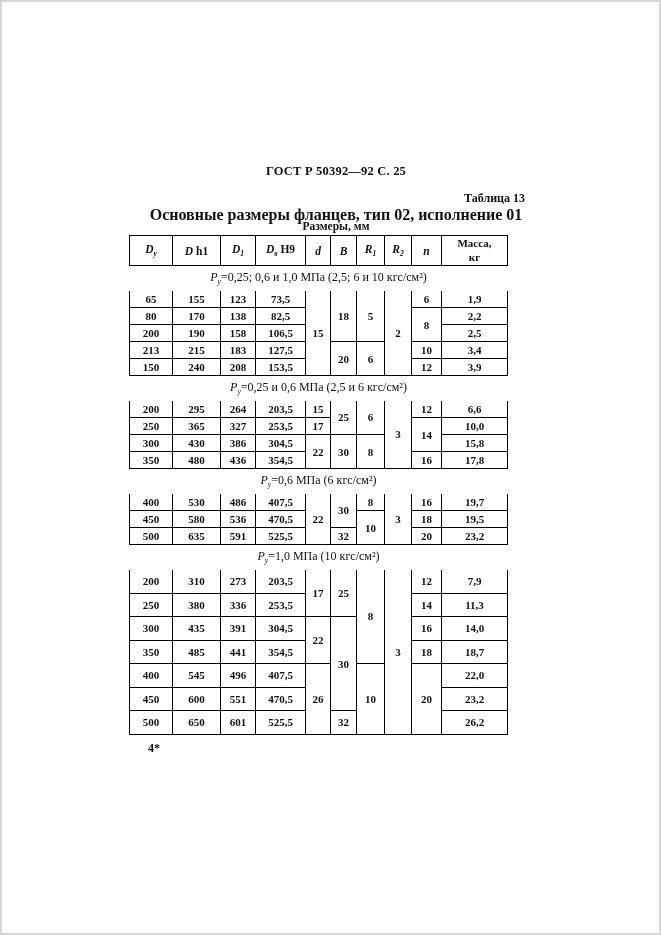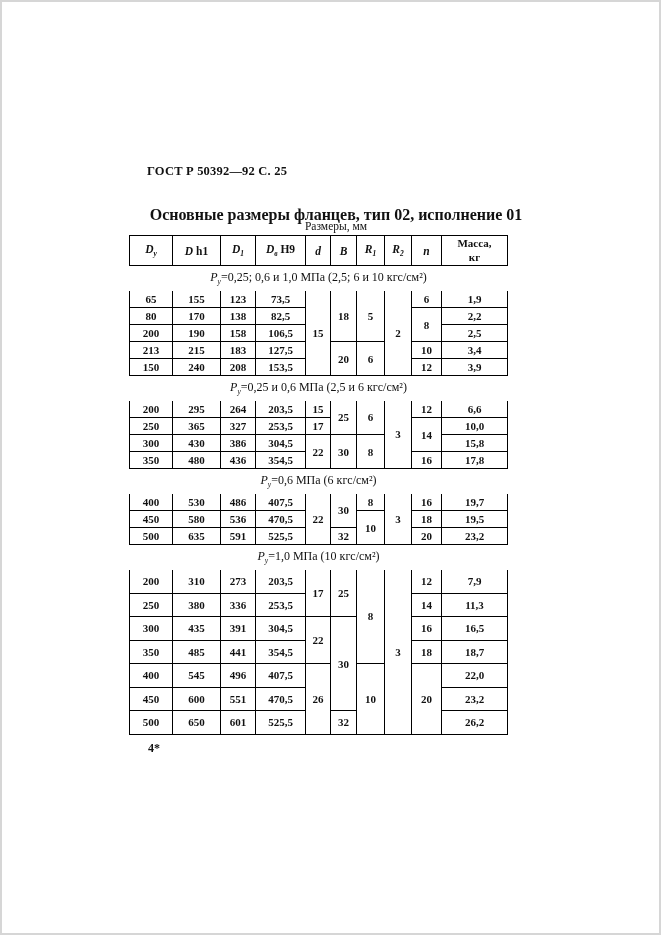--- a/index.html
+++ b/index.html
@@ -6,33 +6,33 @@
   html,body { background:#ffffff; }
   body {
     width:661px; height:935px; position:relative; overflow:hidden;
     font-family:"Liberation Serif","DejaVu Serif",serif; color:#111;
   }
   .page {
     position:absolute; inset:0; border:2px solid #d6d6d6; background:#fff;
   }
   .doc-ref {
     position:absolute; top:162px; left:145px; width:378px;
-    text-align:left; font-weight:bold; font-size:12.5px; letter-spacing:0.2px;
+    text-align:center; font-weight:bold; font-size:12.5px; letter-spacing:0.2px;
   }
   .table-label {
     position:absolute; top:189px; left:145px; width:378px;
     text-align:right; font-weight:bold; font-size:12px;
   }
   .title {
     position:absolute; top:204px; left:120px; width:428px;
     text-align:center; font-weight:bold; font-size:16px;
   }
   .subtitle {
     position:absolute; top:218px; left:120px; width:428px;
-    text-align:center; font-weight:normal; font-size:11.5px;
+    text-align:center; font-weight:bold; font-size:11.5px;
   }
   table.dims {
     position:absolute; top:233px; left:127px; width:378px;
     border-collapse:collapse; table-layout:fixed;
   }
   col.c0{width:43px} col.c1{width:48px} col.c2{width:35px} col.c3{width:50px}
   col.c4{width:25px} col.c5{width:26px} col.c6{width:28px} col.c7{width:27px}
   col.c8{width:30px} col.c9{width:66px}
   table.dims th {
     border:1px solid #000; font-size:11.5px; font-weight:bold;
@@ -55,20 +55,21 @@
   .footer-mark {
     position:absolute; top:739px; left:146px;
     font-weight:bold; font-size:12px;
   }
 </style>
 </head>
 <body>
 
 <div class="page">
   <div class="doc-ref">ГОСТ Р 50392—92 С. 25</div>
+  <div class="table-label">Таблица 13</div>
   <div class="title">Основные размеры фланцев, тип 02, исполнение 01</div>
   <div class="subtitle">Размеры, мм</div>
 
   <table class="dims">
     <colgroup>
       <col class="c0">
         <col class="c1">
         <col class="c2">
         <col class="c3">
         <col class="c4">
@@ -249,21 +250,21 @@
           <td class="d">11,3</td>
         </tr>
         <tr>
           <td class="d">300</td>
           <td class="d">435</td>
           <td class="d">391</td>
           <td class="d">304,5</td>
           <td class="d" rowspan="2">22</td>
           <td class="d" rowspan="4">30</td>
           <td class="d">16</td>
-          <td class="d">16,5</td>
+          <td class="d">14,0</td>
         </tr>
         <tr>
           <td class="d">350</td>
           <td class="d">485</td>
           <td class="d">441</td>
           <td class="d">354,5</td>
           <td class="d">18</td>
           <td class="d">18,7</td>
         </tr>
         <tr>

